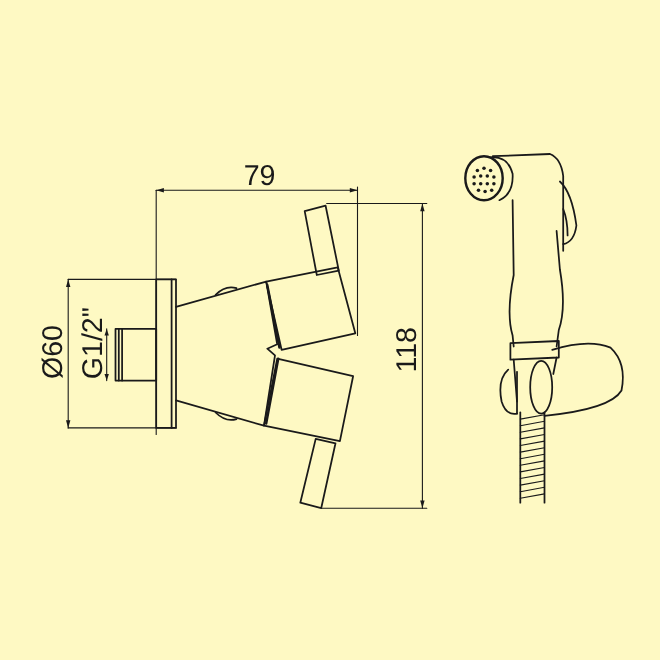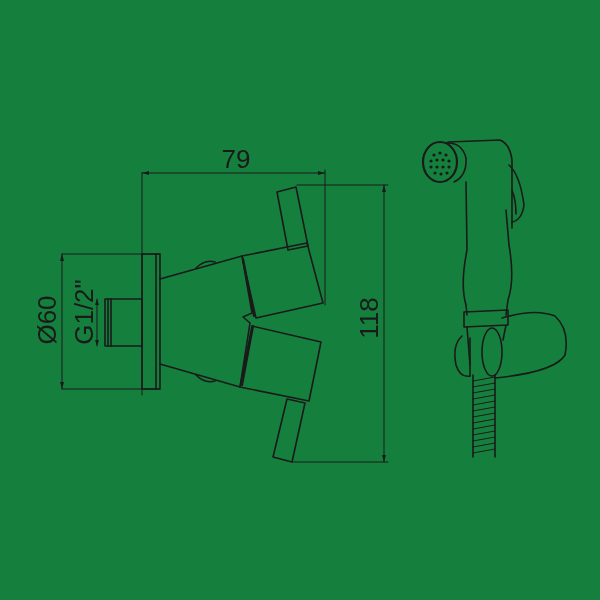--- a/index.html
+++ b/index.html
@@ -1,16 +1,16 @@
 <!DOCTYPE html>
 <html><head>
 <meta charset="utf-8">
 <style>
   html, body { margin: 0; padding: 0; background: #ffffff; }
-  .canvas { position: relative; width: 600px; height: 600px; background: #15803d; overflow: hidden; }
+  .canvas { position: relative; width: 600px; height: 600px; background: #fef9c3; overflow: hidden; }
   svg { position: absolute; left: 0; top: 0; }
   .dim-text { font-family: "Liberation Sans", sans-serif; fill: #1a1a1a; }
   .ln { stroke: #1a1a1a; fill: none; stroke-linejoin: round; stroke-linecap: round; }
   .thin { stroke-width: 1; }
   .med { stroke-width: 1.6; }
   .thick { stroke-width: 2.2; }
 </style>
 </head>
 <body>
 

